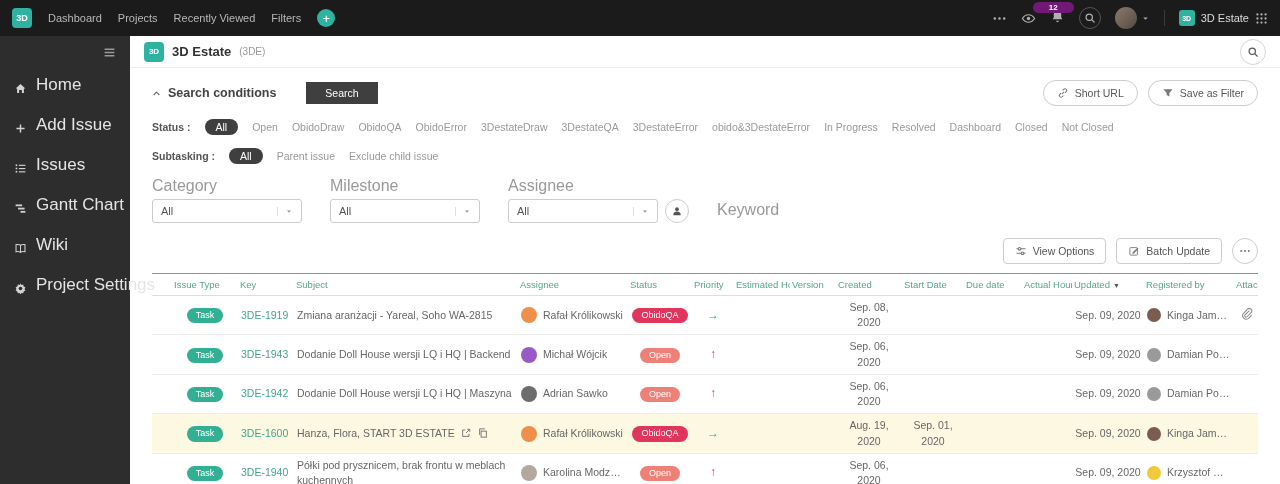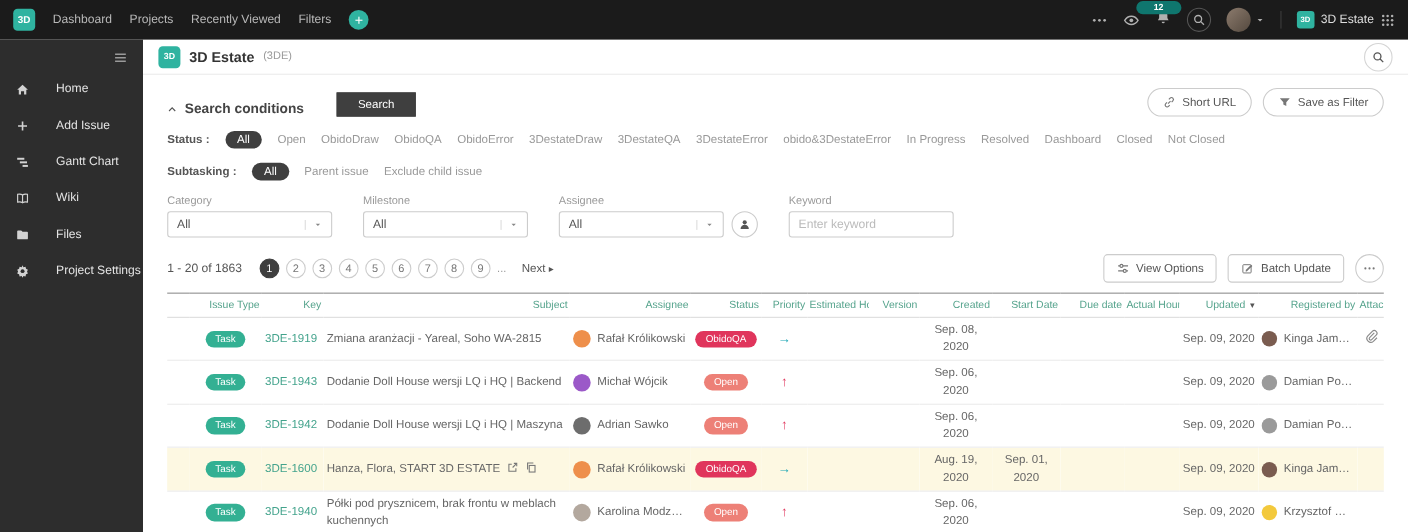--- a/index.html
+++ b/index.html
@@ -10,59 +10,59 @@
 
   
   .topbar{position:absolute;left:0;top:0;width:1280px;height:36px;background:#1b1b1b;display:flex;align-items:center;padding:0 12px;gap:16px;z-index:20}
   .tb-logo{width:20px;height:20px;border-radius:4px;background:#2fb3a0;color:#fff;font-size:9px;font-weight:bold;display:flex;align-items:center;justify-content:center;cursor:pointer;flex:none}
   .tb-nav{display:flex;gap:16px;align-items:center}
   .tb-link{color:#b8b8b8;font-size:11px;cursor:pointer;white-space:nowrap}
   .tb-add{width:18px;height:18px;border-radius:50%;background:#2fb3a0;color:#fff;display:flex;align-items:center;justify-content:center;font-size:13px;cursor:pointer;flex:none}
   .tb-right{margin-left:auto;display:flex;align-items:center;gap:14px}
   .tb-right .ic{color:#b0b0b0;cursor:pointer}
   .bell-wrap{position:relative;cursor:pointer}
-  .badge{position:absolute;top:-7px;right:-9px;background:#0f766e;color:#fff;border-radius:8px;font-size:8px;font-weight:bold;padding:1px 16px;line-height:1.2}
+  .badge{position:absolute;top:-7px;right:-9px;background:#701a75;color:#fff;border-radius:8px;font-size:8px;font-weight:bold;padding:1px 16px;line-height:1.2}
   .circ{width:22px;height:22px;border:1px solid #555;border-radius:50%;display:flex;align-items:center;justify-content:center;cursor:pointer}
   .tb-user{display:flex;align-items:center;gap:4px;cursor:pointer}
   .tb-avatar{width:22px;height:22px;border-radius:50%;background:linear-gradient(135deg,#8c7b6d,#54493f)}
   .ws{display:flex;align-items:center;gap:6px;color:#ddd;font-size:11px;border-left:1px solid #3c3c3c;padding-left:14px;cursor:pointer}
   .ws-logo{width:16px;height:16px;border-radius:3px;background:#2fb3a0;color:#fff;font-size:7px;font-weight:bold;display:flex;align-items:center;justify-content:center}
 
   
   .sidebar{position:absolute;left:0;top:36px;width:130px;bottom:0;background:#2d2d2d;z-index:10}
   .sb-burger{display:flex;justify-content:flex-end;padding:10px 14px 6px;color:#9a9a9a;cursor:pointer}
-  .sb-item{display:flex;align-items:flex-start;gap:24px;padding:10px 14px;color:#e4e4e4;font-size:11px;cursor:pointer;white-space:nowrap}
+  .sb-item{display:flex;align-items:flex-end;gap:9px;padding:10px 14px;color:#e4e4e4;font-size:17px;cursor:pointer;white-space:nowrap}
   .sb-ic{width:13px;height:13px;color:#d2d2d2;flex:none}
 
   
   .main{position:absolute;left:130px;top:36px;right:0;bottom:0;background:#fff;overflow:hidden}
   .proj-header{height:32px;display:flex;align-items:center;gap:8px;padding:0 14px;border-bottom:1px solid #ececec}
   .proj-logo{width:20px;height:20px;border-radius:4px;background:#2fb3a0;color:#fff;font-size:8px;font-weight:bold;display:flex;align-items:center;justify-content:center}
   .proj-name{font-size:13px;font-weight:bold;color:#333}
   .proj-code{font-size:10px;color:#999}
   .proj-search{margin-left:auto;width:26px;height:26px;border:1px solid #d5d5d5;border-radius:50%;display:flex;align-items:center;justify-content:center;color:#555;cursor:pointer}
 
   .search-cond{padding:12px 22px 0}
-  .sc-row1{display:flex;align-items:flex-end}
+  .sc-row1{display:flex;align-items:center}
   .sc-title{font-size:12.5px;font-weight:bold;color:#444;display:flex;align-items:center;gap:7px;margin-right:30px;cursor:pointer}
   .sc-title .ic{color:#555}
   .tabs{display:flex}
   .tab{font-size:10.5px;padding:4px 18px;cursor:pointer;border:1px solid #d0d0d0;background:#fff;color:#888}
   .tab.tab-active{background:#3f3f3f;border-color:#3f3f3f;color:#fff}
   .sc-actions{margin-left:auto;display:flex;gap:10px}
   .btn-round{display:inline-flex;align-items:center;gap:6px;border:1px solid #ccc;border-radius:13px;height:26px;padding:0 13px;font-size:10.5px;color:#555;background:#fff;cursor:pointer;font-family:inherit}
   .btn-round .ic{color:#777}
 
   .filter-line{display:flex;align-items:center;gap:14px;margin-top:13px}
   .fl-label{font-size:10.5px;color:#555;font-weight:bold;white-space:nowrap}
   .fpill{font-size:10.5px;color:#999;cursor:pointer;white-space:nowrap}
   .fpill.active{background:#3f3f3f;color:#fff;border-radius:10px;padding:2px 11px}
 
   .controls{display:flex;gap:28px;margin-top:13px;align-items:flex-end}
-  .ctl-label{font-size:10px;color:#999;margin-bottom:4px}
+  .ctl-label{font-size:16px;color:#999;margin-bottom:4px}
   .ctl-row{display:flex;align-items:center}
   .select{width:150px;height:24px;border:1px solid #ccc;border-radius:3px;display:flex;align-items:center;padding:0 8px;font-size:11px;color:#555;cursor:pointer;background:#fff}
   .sel-caret{margin-left:auto;border-left:1px solid #ddd;padding-left:7px;color:#888;width:16px;height:9px}
   .input{width:150px;height:24px;border:1px solid #ccc;border-radius:3px;font-size:11px;padding:0 8px;color:#555;font-family:inherit}
   .input::placeholder{color:#bbb}
   .person-btn{width:24px;height:24px;border:1px solid #ccc;border-radius:50%;display:flex;align-items:center;justify-content:center;background:#fff;cursor:pointer;margin-left:7px;color:#555}
 
   .toolbar{display:flex;align-items:center;padding:15px 22px 9px}
   .pagination{display:flex;align-items:center;gap:6px}
   .range{font-size:11px;color:#555;margin-right:10px}
@@ -72,21 +72,21 @@
   .next{font-size:10.5px;color:#555;margin-left:8px;cursor:pointer;display:inline-flex;align-items:center;gap:3px}
   .next-caret{font-size:9px;color:#555}
   .tb-actions{margin-left:auto;display:flex;gap:10px;align-items:center}
   .btn-rect{display:inline-flex;align-items:center;gap:6px;border:1px solid #ccc;border-radius:4px;height:26px;padding:0 11px;font-size:10.5px;color:#555;background:#fff;cursor:pointer;font-family:inherit}
   .btn-rect .ic{color:#777}
   .more-btn{width:26px;height:26px;border-radius:50%;border:1px solid #ccc;display:flex;align-items:center;justify-content:center;color:#777;cursor:pointer;background:#fff}
 
   
   .tbl-wrap{padding:0 22px}
   table{width:100%;border-collapse:collapse;table-layout:fixed}
-  thead th{font-size:9.5px;color:#55a38c;font-weight:normal;padding:5px 2px;border-top:1px solid #8f8f8f;border-bottom:1px solid #ddd;text-align:right;white-space:nowrap;overflow:hidden;cursor:pointer}
+  thead th{font-size:9.5px;color:#55a38c;font-weight:normal;padding:5px 2px;border-top:1px solid #8f8f8f;border-bottom:1px solid #ddd;text-align:left;white-space:nowrap;overflow:hidden;cursor:pointer}
   .sort{color:#555;font-size:7px;margin-left:3px}
   tbody td{font-size:10.5px;color:#666;padding:4px 3px;border-bottom:1px solid #ececec;vertical-align:middle;overflow:hidden;line-height:1.45}
   tbody tr{height:25px}
   tr.hl{background:#fdf8e2}
   .c-type,.c-status,.c-pri,.c-att,.c-num,.c-date{text-align:center}
   .c-key,.c-subj,.c-person{text-align:left}
   .pill{display:inline-block;border-radius:10px;color:#fff;font-size:9px;padding:2px 9px;line-height:1.25;white-space:nowrap}
   .key-link{color:#43a38c;cursor:pointer;white-space:nowrap}
   .subj-text{cursor:pointer}
   .row-ic{width:12px;height:12px;color:#777;margin-left:5px;vertical-align:-2px;cursor:pointer}
@@ -187,43 +187,48 @@
         <span class="ic sb-ic">
           <svg viewBox="0 0 16 16" fill="none" stroke="currentColor" stroke-width="1.8">
             <path d="M8 3v10M3 8h10"></path>
           </svg>
         </span>
         <span class="sb-label">Add Issue</span>
       </div>
       <div class="sb-item">
         <span class="ic sb-ic">
           <svg viewBox="0 0 16 16" fill="currentColor">
+            <rect x="2" y="3" width="2" height="2"></rect>
+            <rect x="6" y="3.4" width="8" height="1.4"></rect>
+            <rect x="2" y="7" width="2" height="2"></rect>
+            <rect x="6" y="7.4" width="8" height="1.4"></rect>
+            <rect x="2" y="11" width="2" height="2"></rect>
+            <rect x="6" y="11.4" width="8" height="1.4"></rect>
+          </svg>
+        </span>
+        <span class="sb-label">Issues</span>
+      </div>
+      <div class="sb-item">
+        <span class="ic sb-ic">
+          <svg viewBox="0 0 16 16" fill="currentColor">
             <rect x="2" y="3" width="8" height="2.2"></rect>
             <rect x="5" y="7" width="8" height="2.2"></rect>
             <rect x="8" y="11" width="6" height="2.2"></rect>
           </svg>
         </span>
         <span class="sb-label">Gantt Chart</span>
       </div>
       <div class="sb-item">
         <span class="ic sb-ic">
           <svg viewBox="0 0 16 16" fill="none" stroke="currentColor" stroke-width="1.3">
             <path d="M8 4C6.5 2.8 4.5 2.8 2.5 3.2V12c2-.4 4-.4 5.5.8 1.5-1.2 3.5-1.2 5.5-.8V3.2C11.5 2.8 9.5 2.8 8 4z"></path>
             <path d="M8 4v8.8"></path>
           </svg>
         </span>
         <span class="sb-label">Wiki</span>
-      </div>
-      <div class="sb-item">
-        <span class="ic sb-ic">
-          <svg viewBox="0 0 16 16" fill="currentColor">
-            <path d="M2 4a1 1 0 0 1 1-1h3.5L8 4.5h5a1 1 0 0 1 1 1V12a1 1 0 0 1-1 1H3a1 1 0 0 1-1-1z"></path>
-          </svg>
-        </span>
-        <span class="sb-label">Files</span>
       </div>
       <div class="sb-item">
         <span class="ic sb-ic">
           <svg viewBox="0 0 16 16" fill="currentColor">
             <path d="M8 1.5 9 3.6l2.3-.5.6 2.3 2.1 1-1 2.1 1 2.1-2.1 1-.6 2.3-2.3-.5-1 2.1-1-2.1-2.3.5-.6-2.3-2.1-1 1-2.1-1-2.1 2.1-1 .6-2.3 2.3.5z"></path>
             <circle cx="8" cy="8" r="2.2" fill="#2d2d2d"></circle>
           </svg>
         </span>
         <span class="sb-label">Project Settings</span>
       </div>
@@ -350,45 +355,25 @@
                 <svg viewBox="0 0 16 16" fill="currentColor">
                   <circle cx="8" cy="5.5" r="2.5"></circle>
                   <path d="M3 13.5a5 5 0 0 1 10 0z"></path>
                 </svg>
               </span>
             </button>
           </div>
         </div>
         <div class="ctl">
           <div class="ctl-label">Keyword</div>
-          <div class="ctl-row">
-            <input class="input" placeholder="Enter keyword" style="">
-          </div>
         </div>
       </div>
   </div>
 
   <div class="toolbar">
-    <div class="pagination">
-        <span class="range">1 - 20 of 1863</span>
-        <span class="page current">1</span>
-        <span class="page">2</span>
-        <span class="page">3</span>
-        <span class="page">4</span>
-        <span class="page">5</span>
-        <span class="page">6</span>
-        <span class="page">7</span>
-        <span class="page">8</span>
-        <span class="page">9</span>
-        <span class="dots">...</span>
-        <span class="next">
-          <span>Next</span>
-          <span class="next-caret">▸</span>
-        </span>
-      </div>
     <div class="tb-actions">
       <button class="btn-rect">
         <span class="ic i12">
             <svg viewBox="0 0 16 16" fill="none" stroke="currentColor" stroke-width="1.4">
               <path d="M2 5h12M2 11h12"></path>
               <circle cx="6" cy="5" r="1.8" fill="#fff"></circle>
               <circle cx="10" cy="11" r="1.8" fill="#fff"></circle>
             </svg>
           </span>
         <span>View Options</span>

